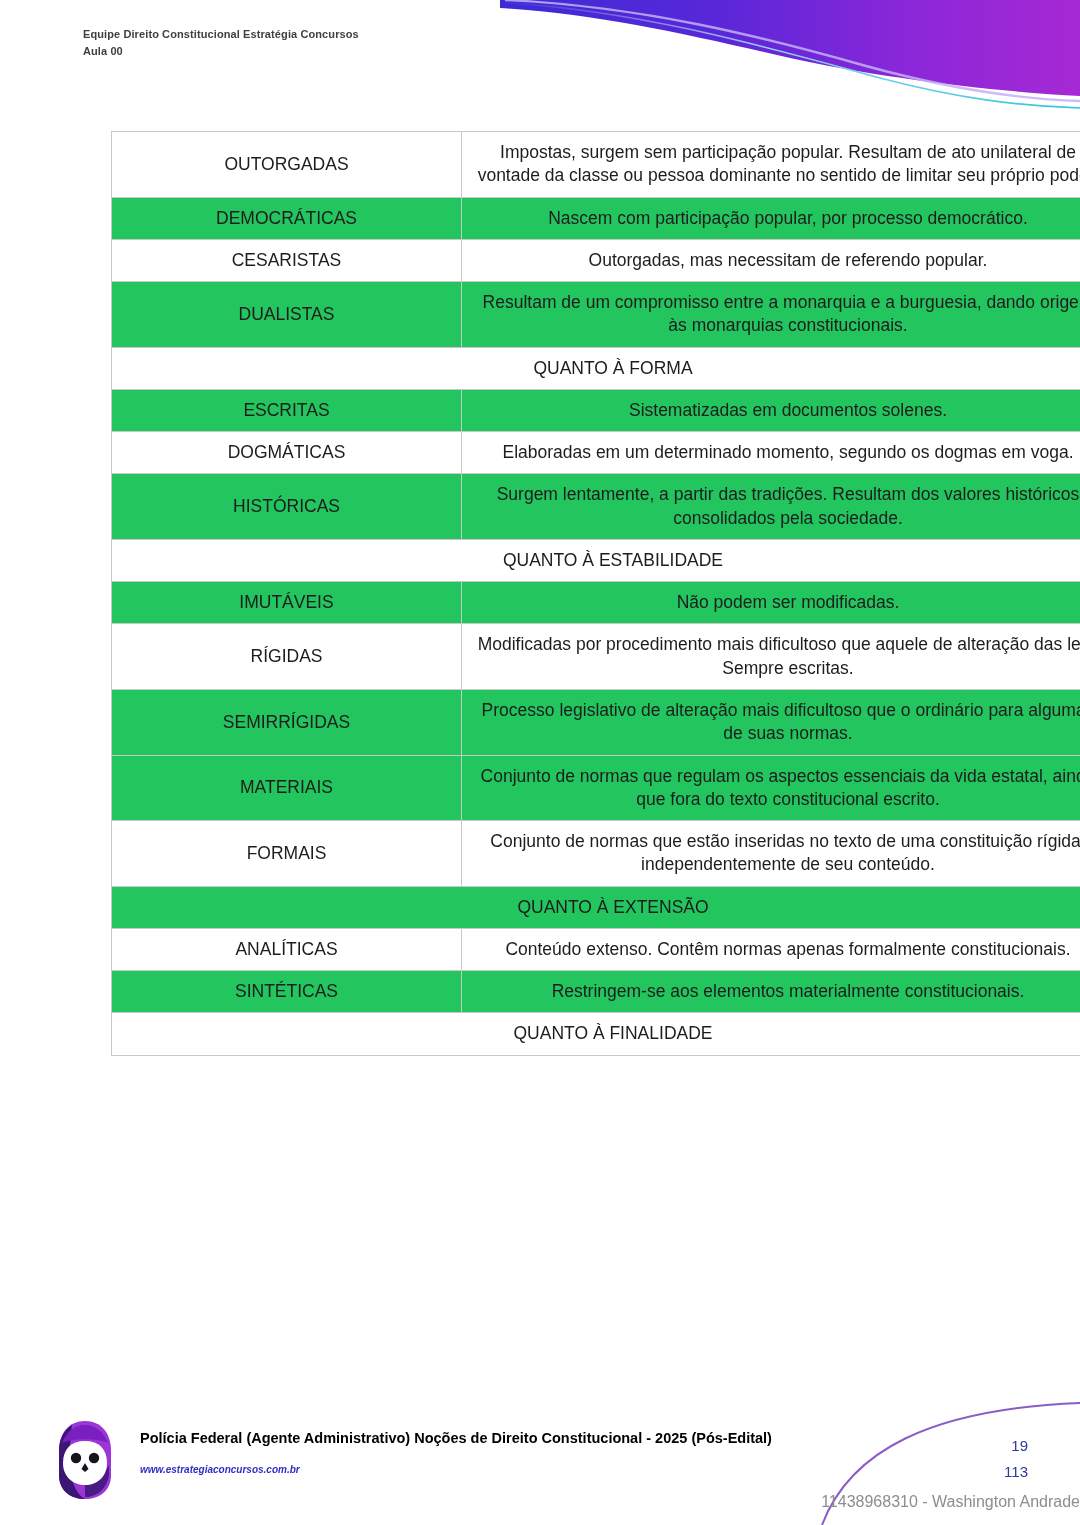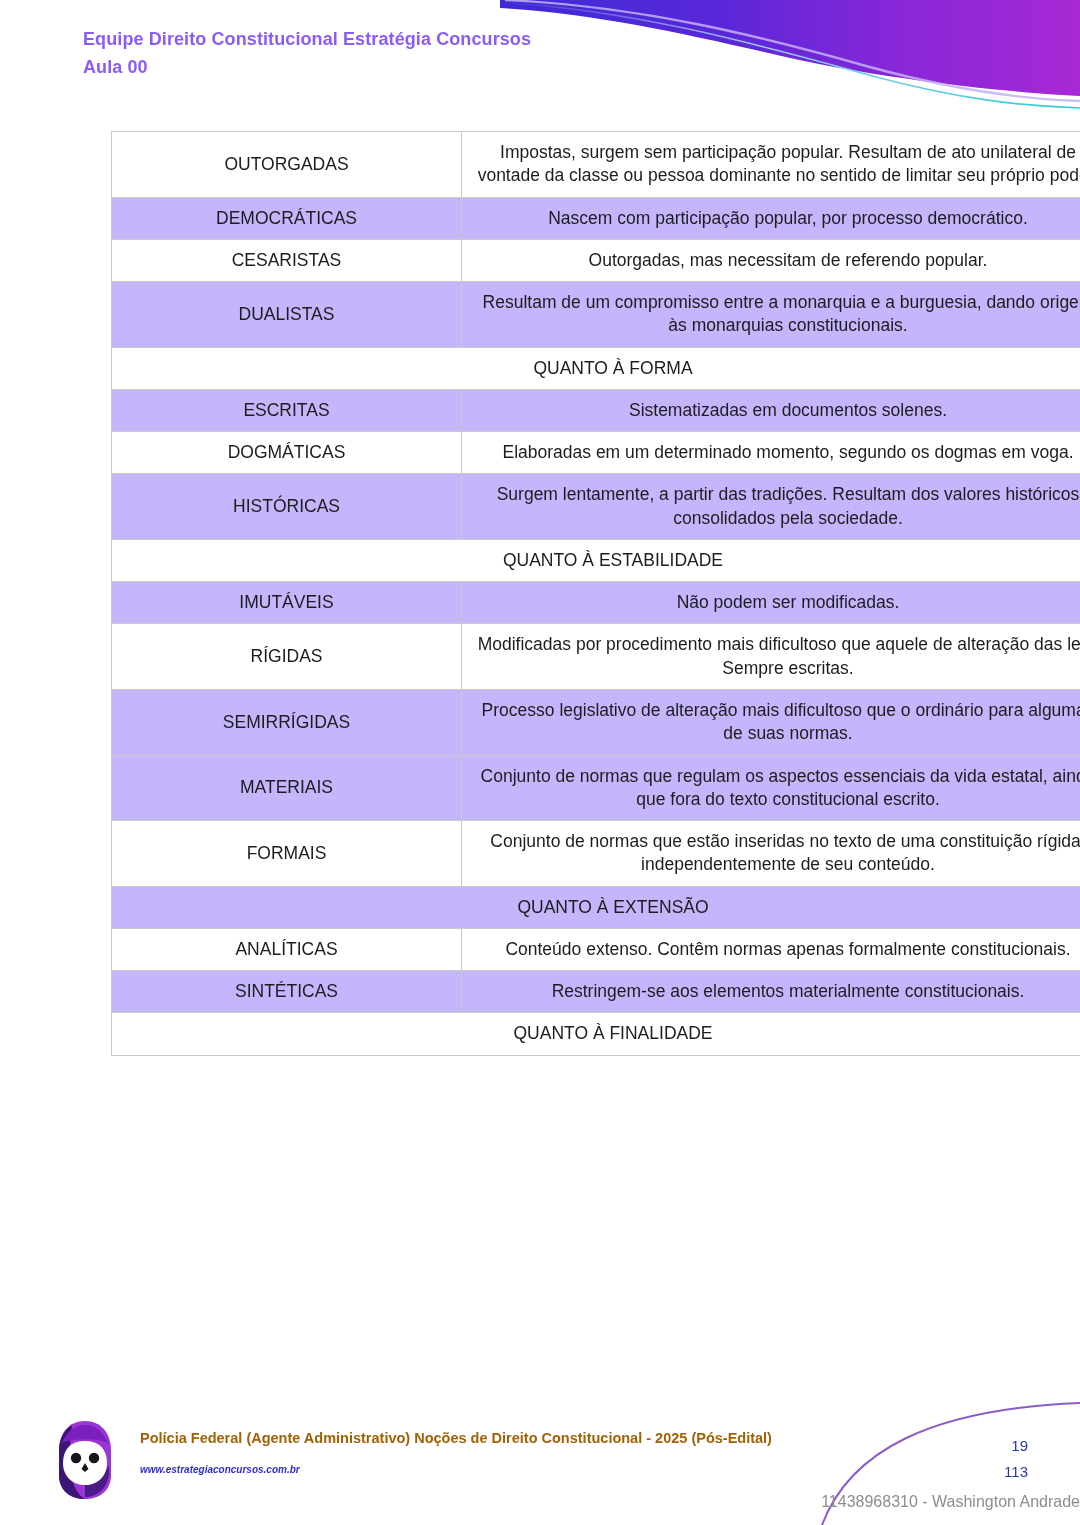--- a/index.html
+++ b/index.html
@@ -29,23 +29,23 @@
     display: block;
   }
 
   .header-text {
     position: absolute;
     top: 26px;
     left: 83px;
     z-index: 5;
   }
   .header-line {
-    font-size: 18px;
+    font-size: 11px;
     font-weight: bold;
-    color: #8b5cf6;
+    color: #404040;
     line-height: 1.55;
     letter-spacing: 0.1px;
     white-space: nowrap;
   }
 
   
   .table-wrap {
     position: absolute;
     top: 131px;
     left: 63px;
@@ -66,21 +66,21 @@
     text-align: center;
     line-height: 1.33;
   }
   td.col-term {
     width: 325px;
   }
   td.col-desc {
     width: 628px;
   }
   tr.shade td {
-    background: #c4b5fd;
+    background: #22c55e;
   }
   tr.plain td {
     background: #ffffff;
   }
   td.section-head {
     color: #c00000;
     font-size: 18px;
     text-align: center;
     padding: 17px 12px 19px 12px;
   }
@@ -109,21 +109,21 @@
     height: 82px;
   }
   .footer-text {
     position: absolute;
     left: 140px;
     top: 36px;
   }
   .footer-course {
     font-size: 14.5px;
     font-weight: bold;
-    color: #a16207;
+    color: #000000;
     white-space: nowrap;
     line-height: 1.1;
   }
   .footer-site {
     margin-top: 17px;
     font-size: 10px;
     font-weight: bold;
     font-style: italic;
     color: #2e2ec7;
     white-space: nowrap;

